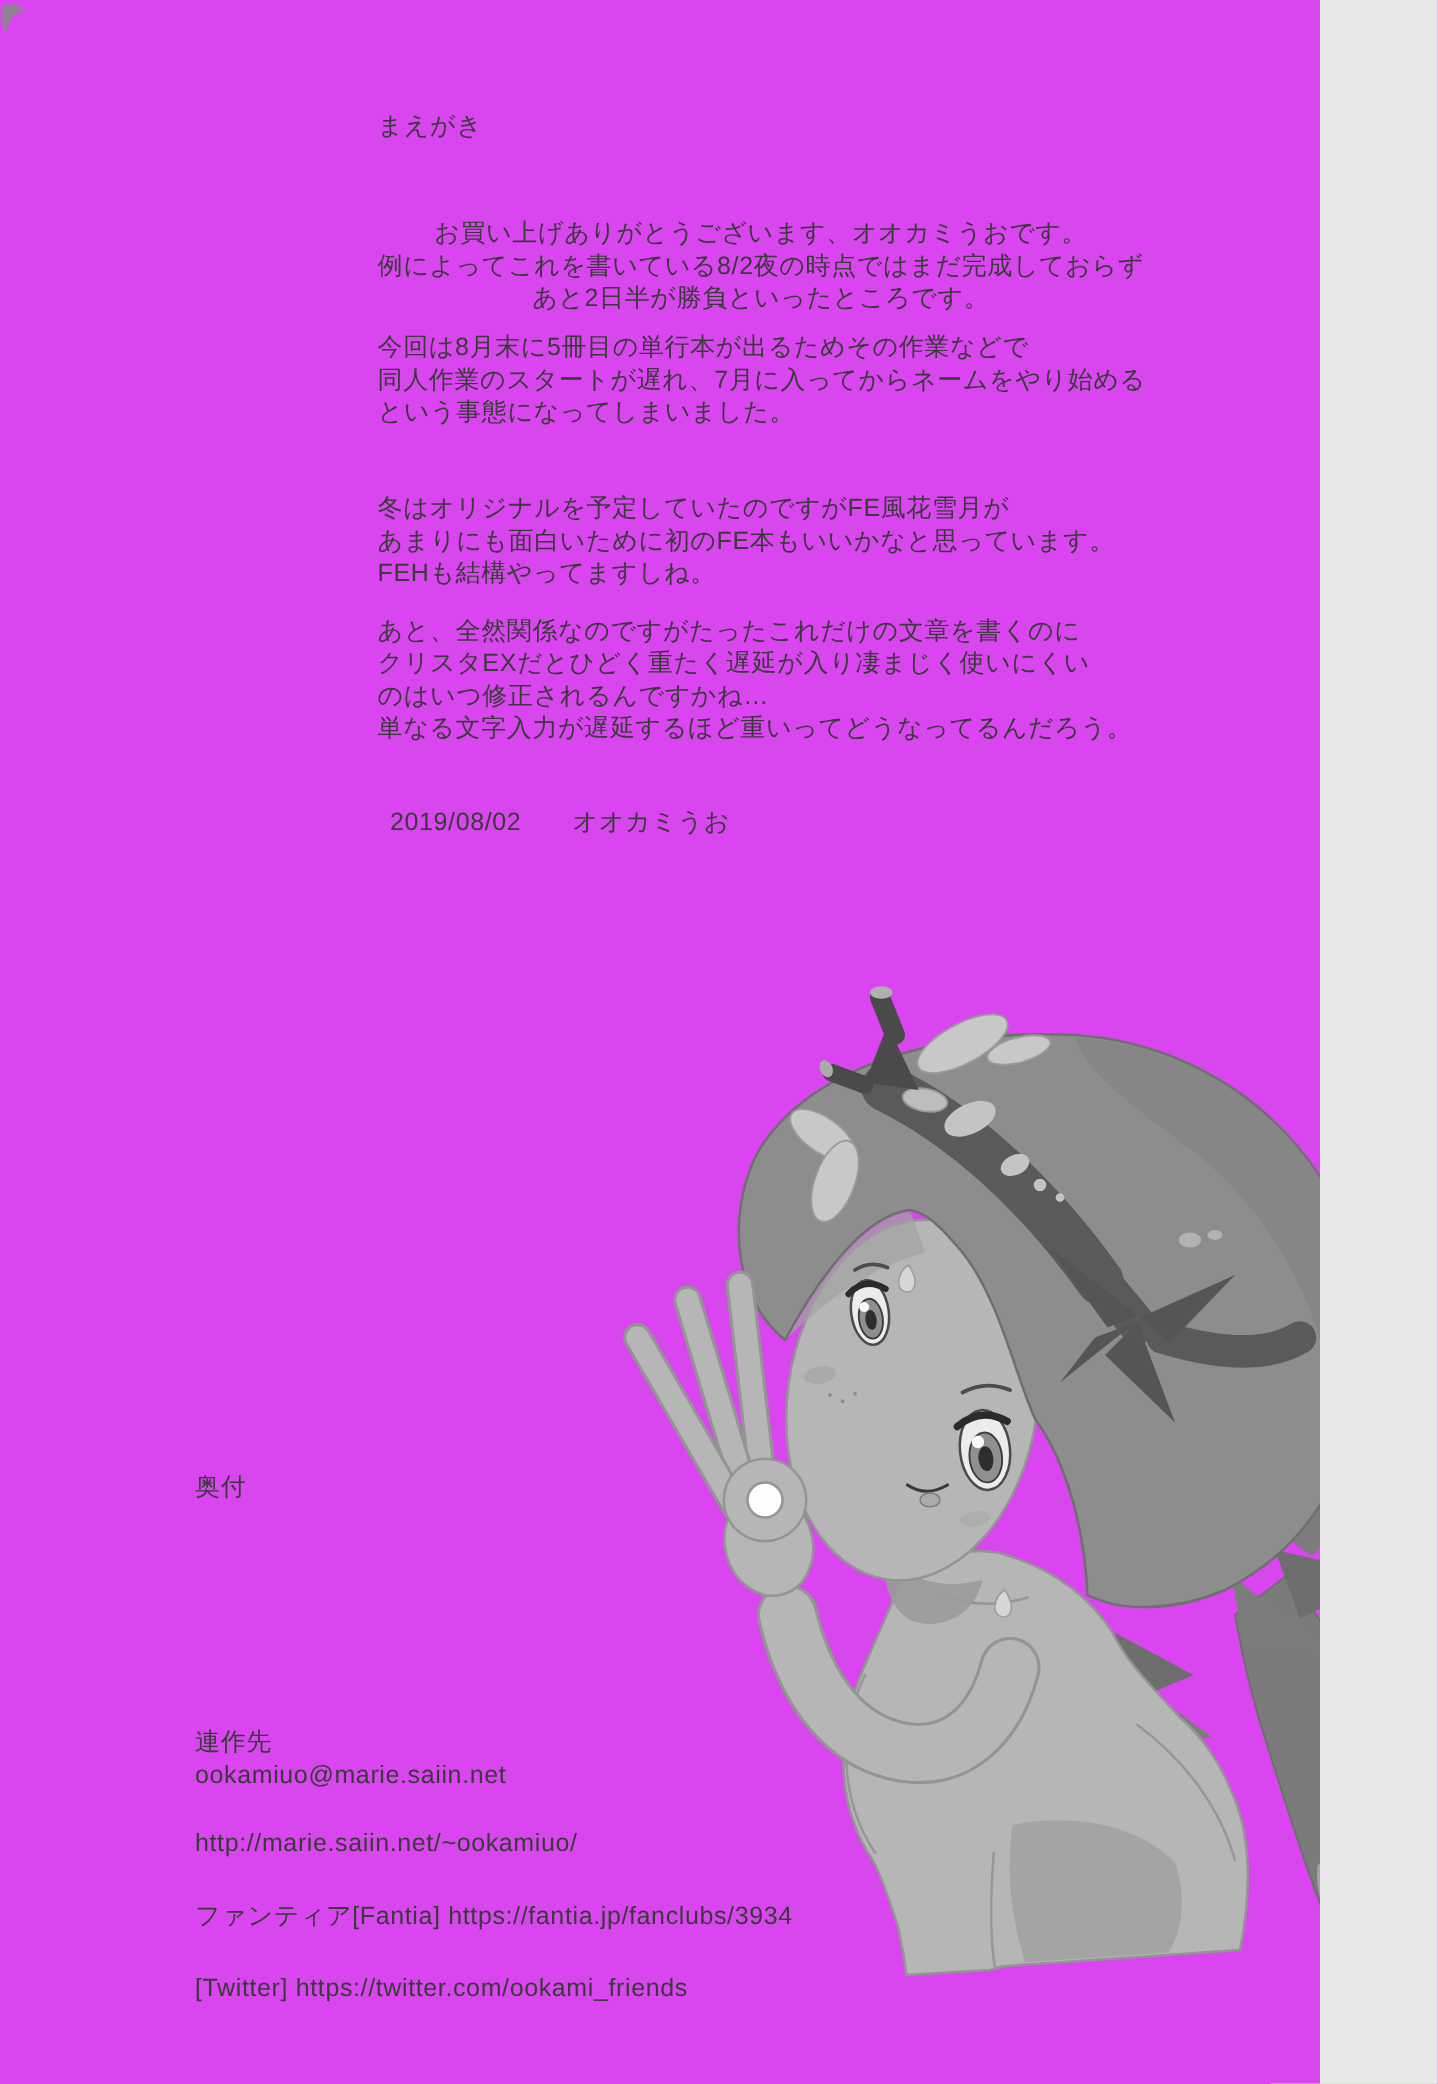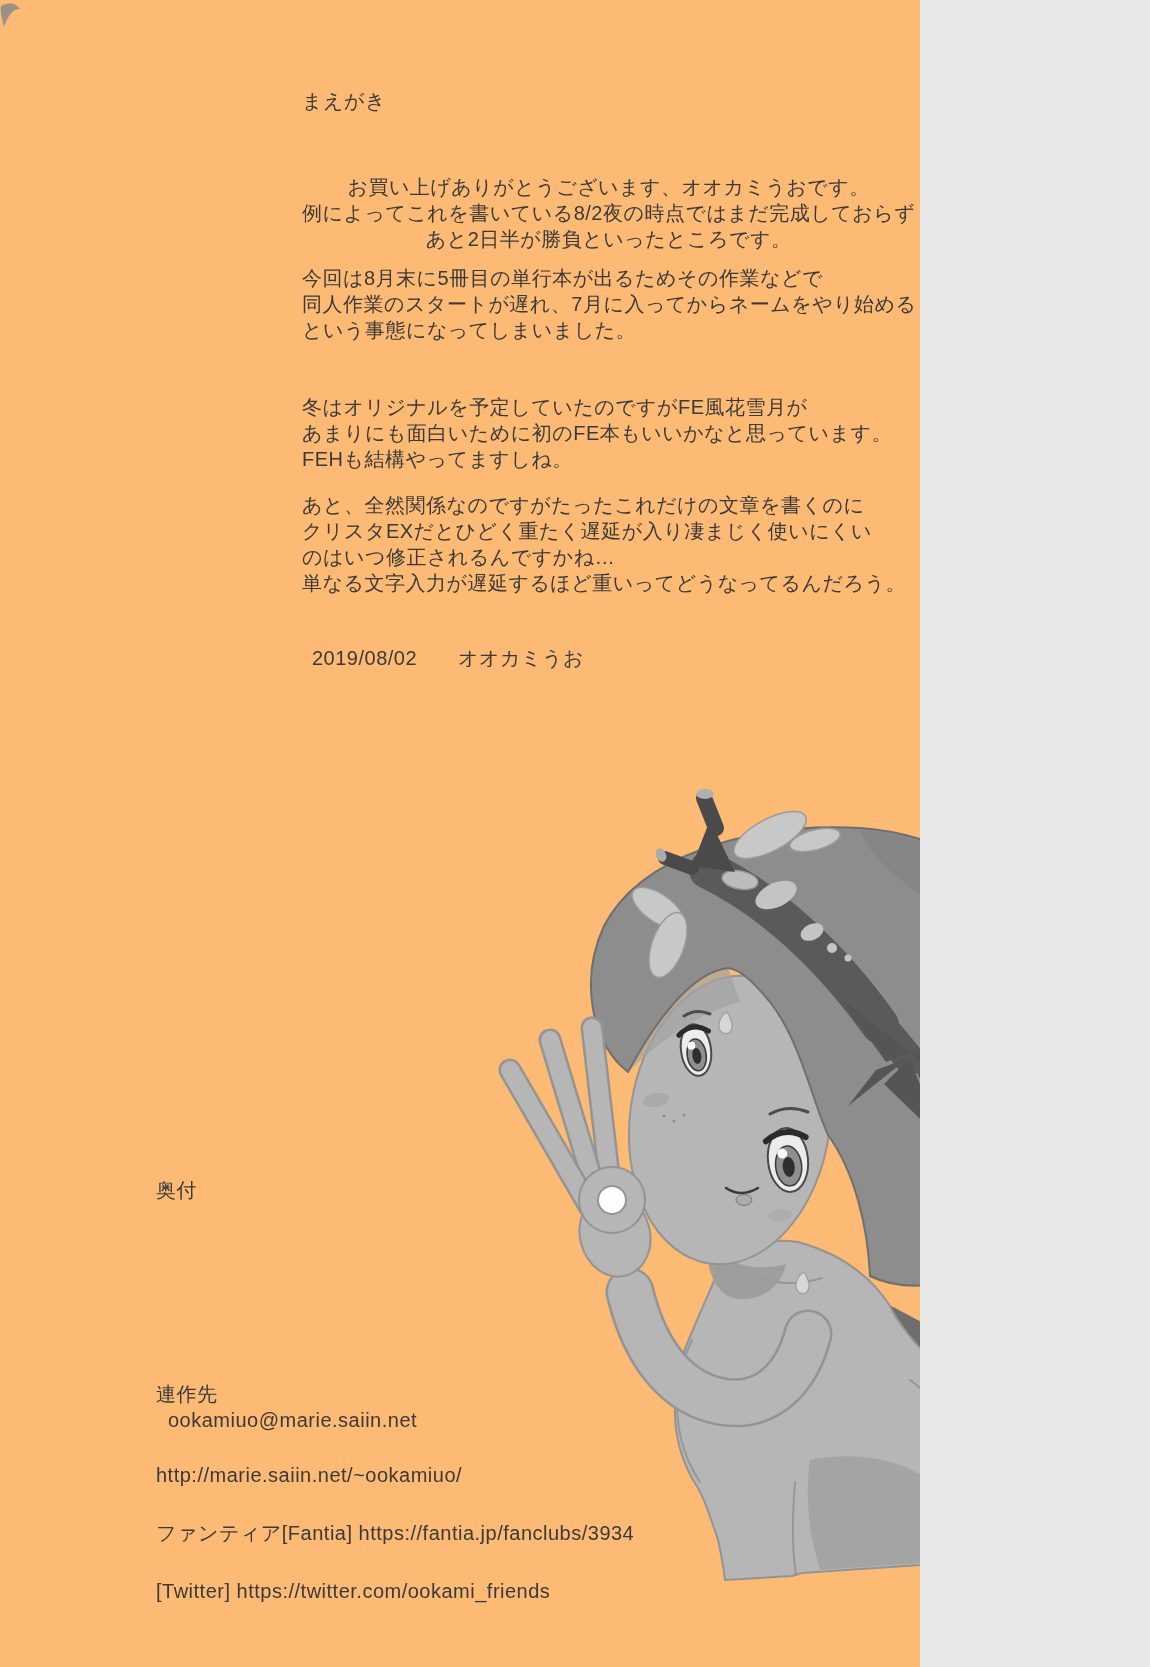--- a/index.html
+++ b/index.html
@@ -1,39 +1,39 @@
 <!DOCTYPE html>
 <html><head>
 <meta charset="utf-8">
 <style>
   html,body{margin:0;padding:0;background:#e8e8e8;}
   .page{
     position:relative;
-    width:920px;height:1667px;
-    background:#fdba74;
+    width:1056px;height:1667px;
+    background:#d946ef;
     overflow:hidden;
     font-family:"Liberation Sans","DejaVu Sans",sans-serif;
     color:#333;
   }
   .txt{position:absolute;font-size:20px;line-height:26px;letter-spacing:0.5px;color:#3a3a3a;}
   .para{white-space:pre-line;}
   .preface-heading{left:302px;top:88px;}
   .p1{left:302px;top:174px;text-align:center;}
   .p2{left:302px;top:265px;}
   .p3{left:302px;top:394px;}
   .p4{left:302px;top:492px;}
   .signoff{left:312px;top:645px;}
   .colophon-heading{left:156px;top:1177px;}
   .col-rows{left:156px;top:1256px;}
   .col-row{display:flex;height:25px;line-height:25px;}
   .col-row .lbl{width:42px;}
   .col-row .val{margin-left:14px;}
   .contact-row{left:156px;top:1381px;display:flex;flex-direction:column;}
   .contact-row .lbl{width:62px;}
-  .contact-row .val{margin-left:12px;}
+  .contact-row .val{}
   .links{left:156px;top:1430px;}
   .links div{height:26px;line-height:26px;margin-top:32px;}
   .illustration{position:absolute;left:440px;top:740px;}
   .scan-mark{position:absolute;left:0;top:0;}
 </style>
 </head>
 <body>
 
 <div class="page">
 

